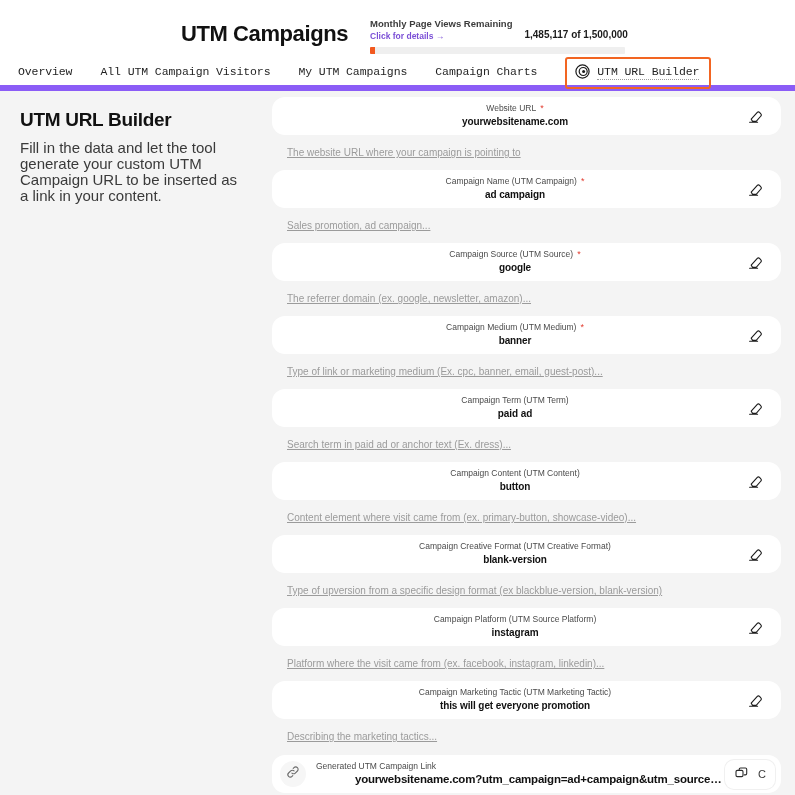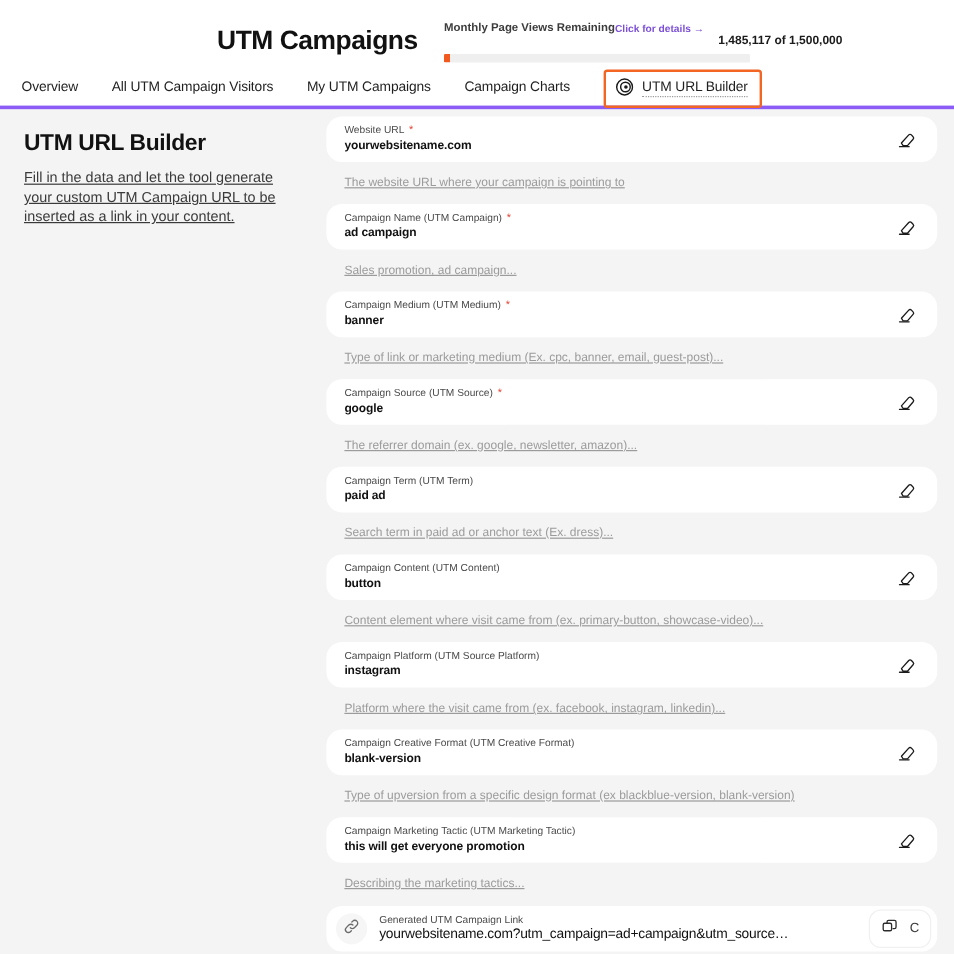--- a/index.html
+++ b/index.html
@@ -45,21 +45,21 @@
     display: flex;
     flex-direction: column;
     width: 262px;
   }
 
   .quota-top {
     display: flex;
     align-items: flex-start;
   }
 
-  .quota-labels { display: flex; }
+  .quota-labels { display: flex; flex-direction: column; }
 
   .quota-label {
     font-size: 9.5px;
     color: #3c3c3c;
     line-height: 12px;
     white-space: nowrap;
     font-weight: 600;
   }
 
   .quota-link {
@@ -96,22 +96,23 @@
     background: #f2591f;
   }
 
   
   .tabs {
     height: 33px;
     display: flex;
     align-items: center;
     padding-left: 18px;
     background: #ffffff;
-    border-bottom: 3px solid #8b5cf6;
+    border-bottom: 6px solid #8b5cf6;
     position: relative;
+    font-family: Liberation Mono, monospace;
   }
 
   .tab {
     font-size: 11.5px;
     color: #1f1f1f;
     margin-right: 28px;
     white-space: nowrap;
     cursor: pointer;
     letter-spacing: -0.1px;
   }
@@ -151,40 +152,40 @@
 
   .section-title {
     font-size: 19px;
     font-weight: bold;
     color: #111111;
     letter-spacing: -0.3px;
     margin-bottom: 9px;
   }
 
   .section-desc {
-    font-size: 12px;
+    font-size: 15px;
     line-height: 16px;
     color: #3a3a3a;
-    text-decoration: underline;
   }
 
   .right-col {
     flex: 1 1 auto;
     padding: 6px 14px 0 0;
   }
 
   
   .field-card {
     background: #ffffff;
     border-radius: 13px;
     height: 38px;
     display: flex;
     align-items: center;
     padding: 0 12px 0 15px;
     position: relative;
+    text-align: center;
   }
 
   .field-text { flex: 1 1 auto; min-width: 0; }
 
   .field-label {
     font-size: 8.5px;
     color: #4a4a4a;
     line-height: 11px;
     white-space: nowrap;
     font-weight: 500;
@@ -257,27 +258,28 @@
   .gen-label {
     font-size: 8.5px;
     color: #4a4a4a;
     line-height: 11px;
     font-weight: 500;
     white-space: nowrap;
   }
 
   .gen-value {
     font-size: 11.5px;
-    font-weight: normal;
+    font-weight: bold;
     color: #111111;
     line-height: 15px;
     white-space: nowrap;
     overflow: hidden;
     text-overflow: ellipsis;
     letter-spacing: -0.2px;
+    margin-left: 39px;
   }
 
   .gen-actions {
     flex: 0 0 auto;
     display: flex;
     align-items: center;
     gap: 9px;
     background: #ffffff;
     border-radius: 9px;
     padding: 5px 9px;
@@ -386,56 +388,56 @@
             </svg>
           </div>
         </div>
         <div class="field-hint">Sales promotion, ad campaign...</div>
       </div>
 
       <div>
         <div class="field-card">
           <div class="field-text">
             <div class="field-label">
+              <span>Campaign Source (UTM Source)</span><span class="req">*</span>
+            </div>
+            <div class="field-value">google</div>
+          </div>
+          <div class="eraser-btn">
+            <svg width="17" height="17" viewBox="0 0 17 17" fill="none" xmlns="http://www.w3.org/2000/svg">
+              <path d="M4.2 11.2 L10.3 4.4 a1.5 1.5 0 0 1 2.2 0 l1.4 1.5 a1.5 1.5 0 0 1 0 2.1 L9.2 13.4 H5.6 Z" stroke="#1b1b1b" stroke-width="1.1" stroke-linejoin="round"></path>
+              <path d="M2.6 14.2 H10.6" stroke="#1b1b1b" stroke-width="1.1" stroke-linecap="round"></path>
+            </svg>
+          </div>
+        </div>
+        <div class="field-hint">The referrer domain (ex. google, newsletter, amazon)...</div>
+      </div>
+
+      <div>
+        <div class="field-card">
+          <div class="field-text">
+            <div class="field-label">
               <span>Campaign Medium (UTM Medium)</span><span class="req">*</span>
             </div>
             <div class="field-value">banner</div>
           </div>
           <div class="eraser-btn">
             <svg width="17" height="17" viewBox="0 0 17 17" fill="none" xmlns="http://www.w3.org/2000/svg">
               <path d="M4.2 11.2 L10.3 4.4 a1.5 1.5 0 0 1 2.2 0 l1.4 1.5 a1.5 1.5 0 0 1 0 2.1 L9.2 13.4 H5.6 Z" stroke="#1b1b1b" stroke-width="1.1" stroke-linejoin="round"></path>
               <path d="M2.6 14.2 H10.6" stroke="#1b1b1b" stroke-width="1.1" stroke-linecap="round"></path>
             </svg>
           </div>
         </div>
         <div class="field-hint">Type of link or marketing medium (Ex. cpc, banner, email, guest-post)...</div>
       </div>
 
       <div>
         <div class="field-card">
           <div class="field-text">
             <div class="field-label">
-              <span>Campaign Source (UTM Source)</span><span class="req">*</span>
-            </div>
-            <div class="field-value">google</div>
-          </div>
-          <div class="eraser-btn">
-            <svg width="17" height="17" viewBox="0 0 17 17" fill="none" xmlns="http://www.w3.org/2000/svg">
-              <path d="M4.2 11.2 L10.3 4.4 a1.5 1.5 0 0 1 2.2 0 l1.4 1.5 a1.5 1.5 0 0 1 0 2.1 L9.2 13.4 H5.6 Z" stroke="#1b1b1b" stroke-width="1.1" stroke-linejoin="round"></path>
-              <path d="M2.6 14.2 H10.6" stroke="#1b1b1b" stroke-width="1.1" stroke-linecap="round"></path>
-            </svg>
-          </div>
-        </div>
-        <div class="field-hint">The referrer domain (ex. google, newsletter, amazon)...</div>
-      </div>
-
-      <div>
-        <div class="field-card">
-          <div class="field-text">
-            <div class="field-label">
               <span>Campaign Term (UTM Term)</span>
             </div>
             <div class="field-value">paid ad</div>
           </div>
           <div class="eraser-btn">
             <svg width="17" height="17" viewBox="0 0 17 17" fill="none" xmlns="http://www.w3.org/2000/svg">
               <path d="M4.2 11.2 L10.3 4.4 a1.5 1.5 0 0 1 2.2 0 l1.4 1.5 a1.5 1.5 0 0 1 0 2.1 L9.2 13.4 H5.6 Z" stroke="#1b1b1b" stroke-width="1.1" stroke-linejoin="round"></path>
               <path d="M2.6 14.2 H10.6" stroke="#1b1b1b" stroke-width="1.1" stroke-linecap="round"></path>
             </svg>
           </div>
@@ -458,50 +460,50 @@
             </svg>
           </div>
         </div>
         <div class="field-hint">Content element where visit came from (ex. primary-button, showcase-video)...</div>
       </div>
 
       <div>
         <div class="field-card">
           <div class="field-text">
             <div class="field-label">
+              <span>Campaign Creative Format (UTM Creative Format)</span>
+            </div>
+            <div class="field-value">blank-version</div>
+          </div>
+          <div class="eraser-btn">
+            <svg width="17" height="17" viewBox="0 0 17 17" fill="none" xmlns="http://www.w3.org/2000/svg">
+              <path d="M4.2 11.2 L10.3 4.4 a1.5 1.5 0 0 1 2.2 0 l1.4 1.5 a1.5 1.5 0 0 1 0 2.1 L9.2 13.4 H5.6 Z" stroke="#1b1b1b" stroke-width="1.1" stroke-linejoin="round"></path>
+              <path d="M2.6 14.2 H10.6" stroke="#1b1b1b" stroke-width="1.1" stroke-linecap="round"></path>
+            </svg>
+          </div>
+        </div>
+        <div class="field-hint">Type of upversion from a specific design format (ex blackblue-version, blank-version)</div>
+      </div>
+
+      <div>
+        <div class="field-card">
+          <div class="field-text">
+            <div class="field-label">
               <span>Campaign Platform (UTM Source Platform)</span>
             </div>
             <div class="field-value">instagram</div>
           </div>
           <div class="eraser-btn">
             <svg width="17" height="17" viewBox="0 0 17 17" fill="none" xmlns="http://www.w3.org/2000/svg">
               <path d="M4.2 11.2 L10.3 4.4 a1.5 1.5 0 0 1 2.2 0 l1.4 1.5 a1.5 1.5 0 0 1 0 2.1 L9.2 13.4 H5.6 Z" stroke="#1b1b1b" stroke-width="1.1" stroke-linejoin="round"></path>
               <path d="M2.6 14.2 H10.6" stroke="#1b1b1b" stroke-width="1.1" stroke-linecap="round"></path>
             </svg>
           </div>
         </div>
         <div class="field-hint">Platform where the visit came from (ex. facebook, instagram, linkedin)...</div>
-      </div>
-
-      <div>
-        <div class="field-card">
-          <div class="field-text">
-            <div class="field-label">
-              <span>Campaign Creative Format (UTM Creative Format)</span>
-            </div>
-            <div class="field-value">blank-version</div>
-          </div>
-          <div class="eraser-btn">
-            <svg width="17" height="17" viewBox="0 0 17 17" fill="none" xmlns="http://www.w3.org/2000/svg">
-              <path d="M4.2 11.2 L10.3 4.4 a1.5 1.5 0 0 1 2.2 0 l1.4 1.5 a1.5 1.5 0 0 1 0 2.1 L9.2 13.4 H5.6 Z" stroke="#1b1b1b" stroke-width="1.1" stroke-linejoin="round"></path>
-              <path d="M2.6 14.2 H10.6" stroke="#1b1b1b" stroke-width="1.1" stroke-linecap="round"></path>
-            </svg>
-          </div>
-        </div>
-        <div class="field-hint">Type of upversion from a specific design format (ex blackblue-version, blank-version)</div>
       </div>
 
       <div>
         <div class="field-card">
           <div class="field-text">
             <div class="field-label">
               <span>Campaign Marketing Tactic (UTM Marketing Tactic)</span>
             </div>
             <div class="field-value">this will get everyone promotion</div>
           </div>

